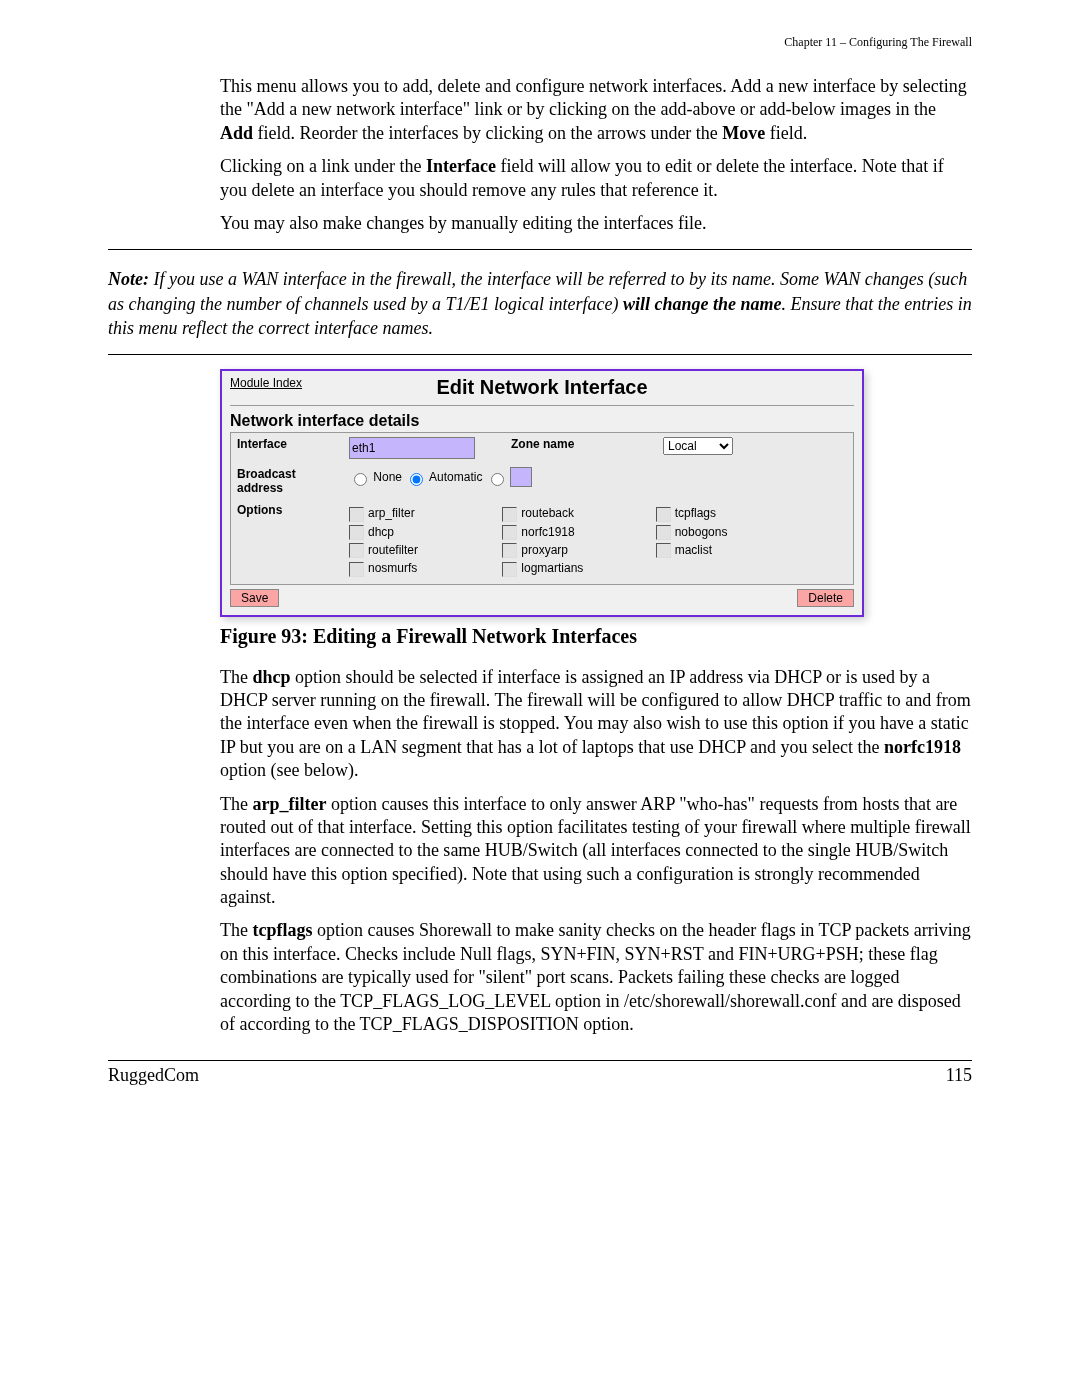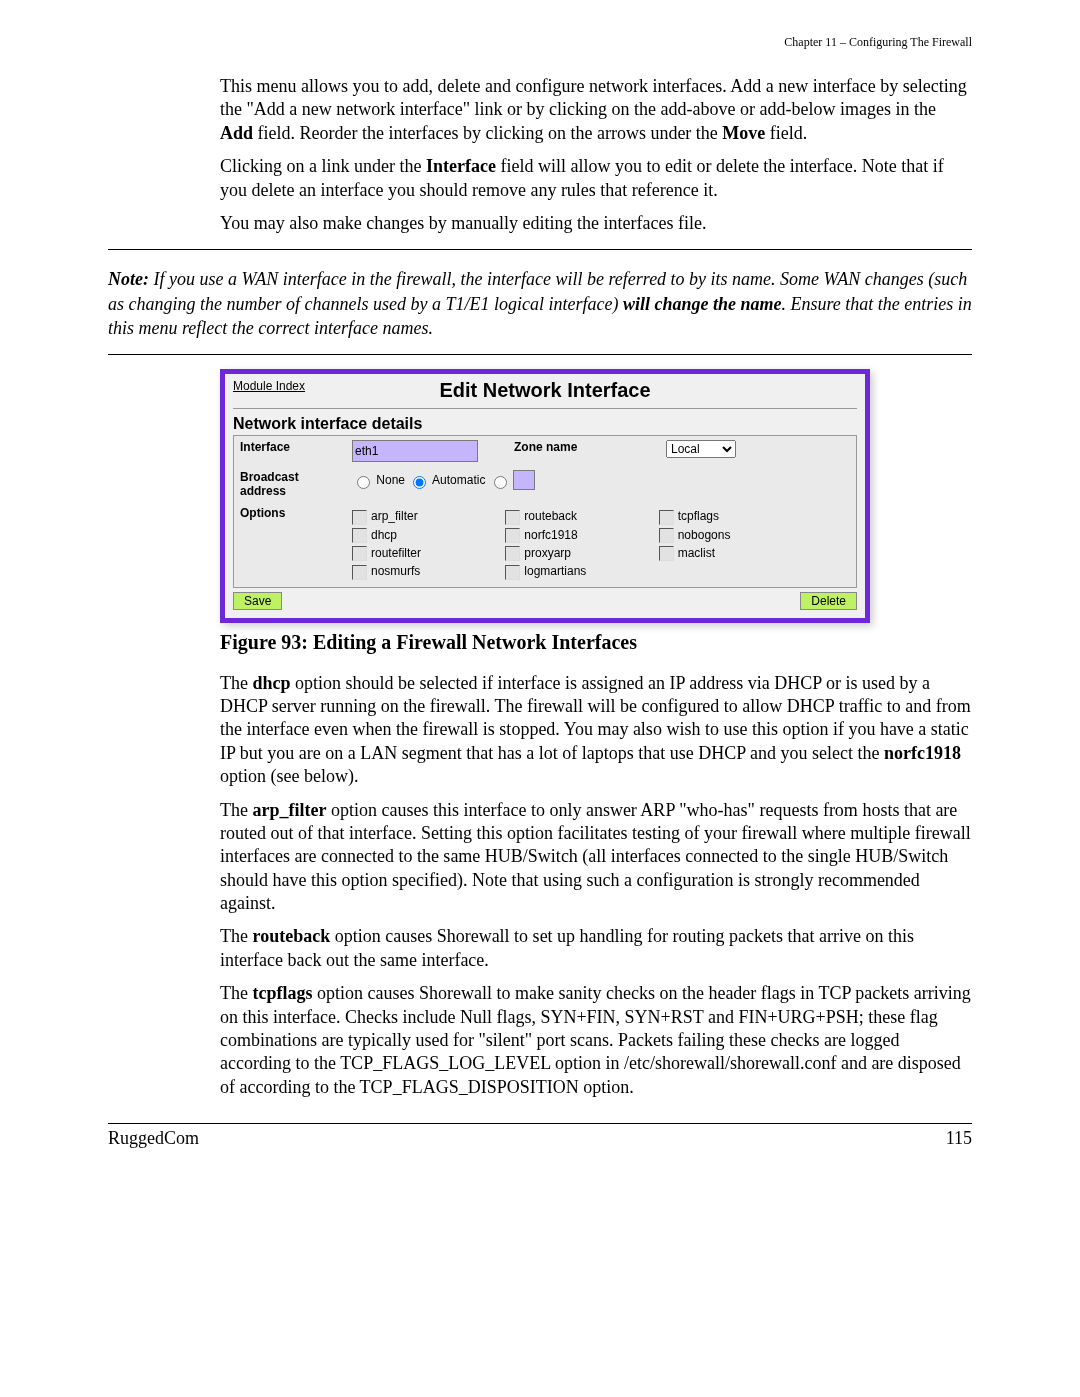--- a/index.html
+++ b/index.html
@@ -35,21 +35,21 @@
     line-height: 1.35;
   }
   .note-block .label { font-weight: bold; font-style: italic; }
   .note-block .w { font-weight: bold; font-style: italic; }
 
   
   .panel {
     margin-left: 112px;
     width: 640px;
     background: #f0f0f0;
-    border: 5px solid #6d28d9;
+    border: 2px solid #6d28d9;
     box-shadow: 3px 3px 8px rgba(0,0,0,0.2);
     font-family: Verdana, Geneva, Tahoma, sans-serif;
     font-size: 13px;
     color: #000;
     margin-bottom: 6px;
   }
   .panel-inner { padding: 4px 8px 8px 8px; }
   .module-link {
     font-size: 12px;
     text-decoration: underline;
@@ -102,21 +102,21 @@
     border-right: 1px solid #ddd; border-bottom: 1px solid #ddd;
     background: #e2e2e2;
     vertical-align: middle;
     margin-right: 4px;
   }
   .optcol { display: inline-block; width: 150px; vertical-align: top; }
   .optcol .row { margin: 3px 0; }
   .btn {
     font-family: Verdana, sans-serif;
     font-size: 12px;
-    background: #bef264;
+    background: #fca5a5;
     border: 1px solid #888;
     padding: 1px 10px;
     cursor: pointer;
   }
   .button-row { display: flex; justify-content: space-between; margin-top: 4px; }
 
   .figure-caption {
     margin-left: 112px;
     font-weight: bold;
     font-size: 20px;
@@ -222,23 +222,20 @@
   <div class="figure-caption">Figure 93: Editing a Firewall Network Interfaces</div>
 
   <div class="indent-block">
     <p>
       <span>The </span><span class="bold">dhcp</span><span> option should be selected if interface is assigned an IP address via DHCP or is used by a DHCP server running on the firewall. The firewall will be configured to allow DHCP traffic to and from the interface even when the firewall is stopped. You may also wish to use this option if you have a static IP but you are on a LAN segment that has a lot of laptops that use DHCP and you select the </span><span class="bold">norfc1918</span><span> option (see below).</span>
     </p>
     <p>
       <span>The </span><span class="bold">arp_filter</span><span> option causes this interface to only answer ARP "who-has" requests from hosts that are routed out of that interface.  Setting this option facilitates testing of your firewall where multiple firewall interfaces are connected to the same HUB/Switch (all interfaces connected to the single HUB/Switch should have this option specified). Note that using such a configuration is strongly recommended against.</span>
     </p>
     <p>
-      <span>The </span><span class="bold">routeback</span><span> option causes Shorewall to set up handling for routing packets that arrive on this interface back out the same interface.</span>
-    </p>
-    <p>
       <span>The </span><span class="bold">tcpflags</span><span> option causes Shorewall to make sanity checks on the header flags in TCP packets arriving on this interface. Checks include Null flags, SYN+FIN, SYN+RST and FIN+URG+PSH; these flag combinations are typically used for "silent" port scans. Packets failing these checks are logged according to the TCP_FLAGS_LOG_LEVEL option in /etc/shorewall/shorewall.conf and are disposed of according to the TCP_FLAGS_DISPOSITION option.</span>
     </p>
   </div>
 
   <hr class="footer-line">
   <div class="footer-row">
     <span>RuggedCom</span>
     <span>115</span>
   </div>
 

